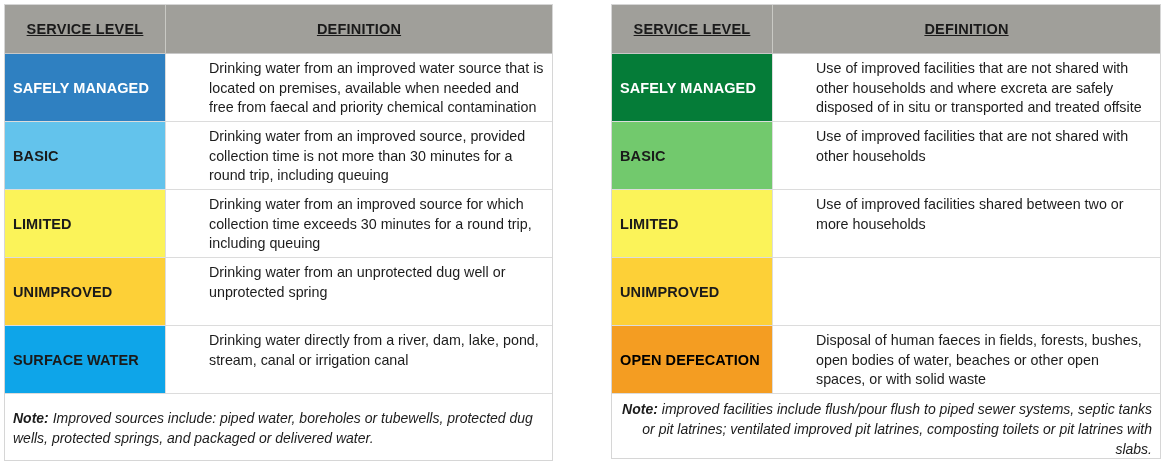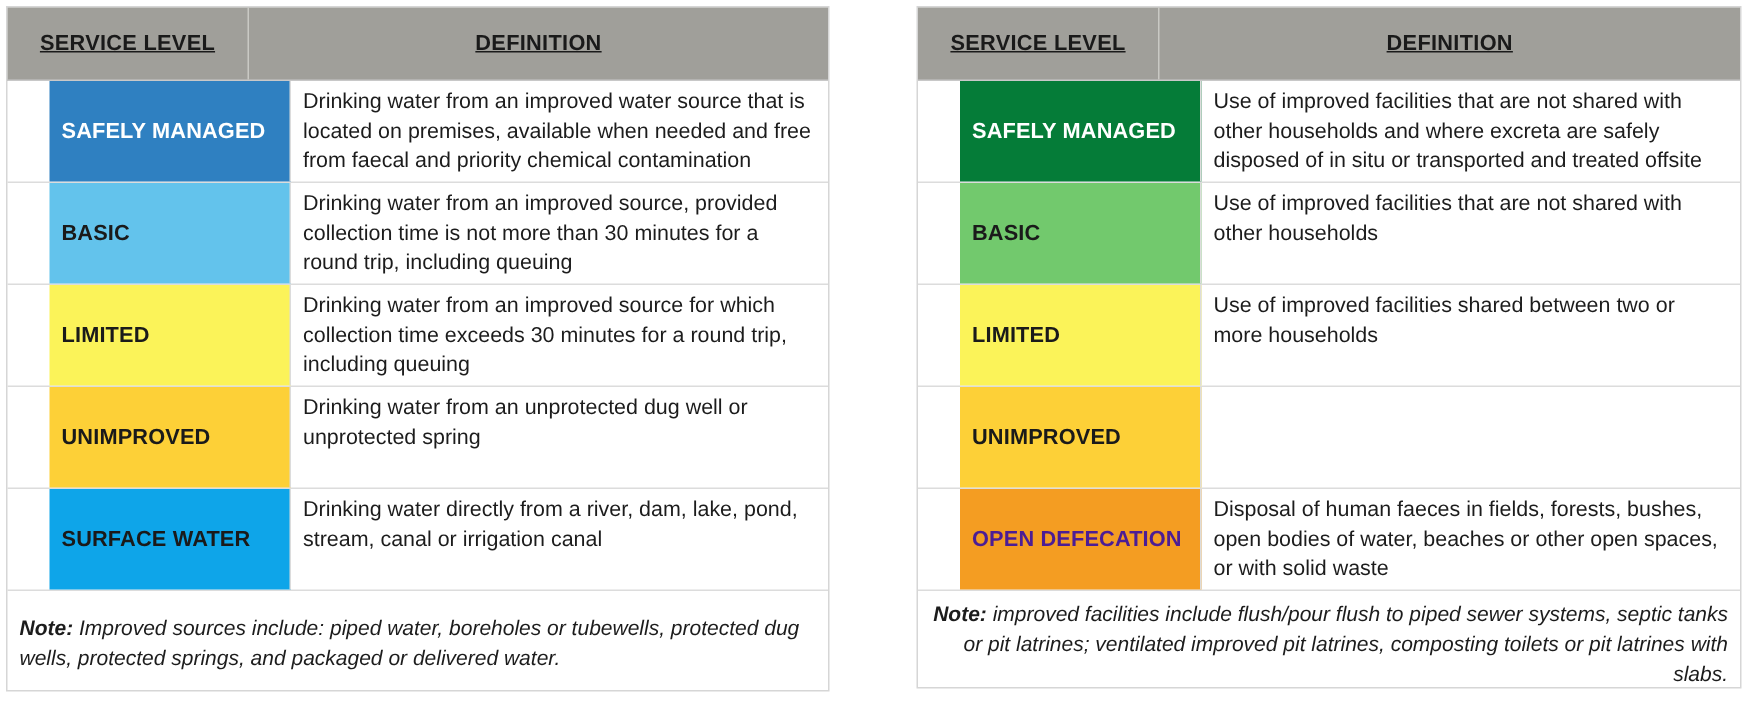--- a/index.html
+++ b/index.html
@@ -10,22 +10,22 @@
   #tbl-sanitation { left: 611px; width: 550px; }
   .row { display: flex; border-bottom: 1px solid #dcdcdc; box-sizing: border-box; }
   .hdr { height: 49px; background: #a09f9a; border-bottom: 1px solid #c8c8c8; text-decoration: underline; }
   .hdr .c1, .hdr .c2 { display: flex; align-items: center; justify-content: center;
       font-weight: bold; font-size: 14.5px; letter-spacing: 0.2px; color: #1a1a1a; }
   .hdr .c1 { border-right: 1px solid #c9c9c4; }
   .c1 { width: 161px; flex: 0 0 161px; box-sizing: border-box; }
   .c2 { flex: 1; box-sizing: border-box; }
   .data { height: 68px; }
   .data .c1 { display: flex; align-items: center; padding-left: 8px;
-      font-weight: bold; font-size: 14.5px; letter-spacing: 0.1px; border-right: 1px solid #dcdcdc; margin-left: 28px; }
-  .data .c2 { padding: 5px 8px 0 8px; font-size: 14.3px; line-height: 19.5px; color: #1c1c1c; }
+      font-weight: bold; font-size: 14.5px; letter-spacing: 0.1px; border-right: 1px solid #dcdcdc; }
+  .data .c2 { padding: 5px 8px 0 8px; font-size: 14.3px; line-height: 19.5px; color: #1c1c1c; margin-left: 35px; }
   .note { padding: 12px 8px 0 8px; font-size: 14px; line-height: 20px; font-style: italic; color: #1c1c1c; box-sizing: border-box; }
   #tbl-water .note { height: 66px; padding-top: 14px; }
   #tbl-sanitation .note { height: 64px; padding-top: 5px; text-align: right; }
   .note b { font-style: italic; font-weight: bold; }
 </style>
 </head>
 <body>
 
 <div class="tbl" id="tbl-water">
   <div class="row hdr" style="background: rgb(160, 159, 154);">
@@ -69,17 +69,17 @@
     <div class="c2">Use of improved facilities that are not shared with other households</div>
   </div>
   <div class="row data">
     <div class="c1 lvl" style="background: rgb(251, 243, 89); color: rgb(26, 26, 26);">LIMITED</div>
     <div class="c2">Use of improved facilities shared between two or more households</div>
   </div>
   <div class="row data">
     <div class="c1 lvl" style="background: rgb(253, 208, 55); color: rgb(26, 26, 26);">UNIMPROVED</div>
   </div>
   <div class="row data">
-    <div class="c1 lvl" style="background: rgb(244, 157, 34); color: #4c1d95;">OPEN DEFECATION</div>
+    <div class="c1 lvl" style="background: rgb(244, 157, 34); color: #000000;">OPEN DEFECATION</div>
     <div class="c2">Disposal of human faeces in fields, forests, bushes, open bodies of water, beaches or other open spaces, or with solid waste</div>
   </div>
   <div class="note"><b>Note:</b><span> improved facilities include flush/pour flush to piped sewer systems, septic tanks or pit latrines; ventilated improved pit latrines, composting toilets or pit latrines with slabs.</span></div>
 </div>
 
 </body></html>

